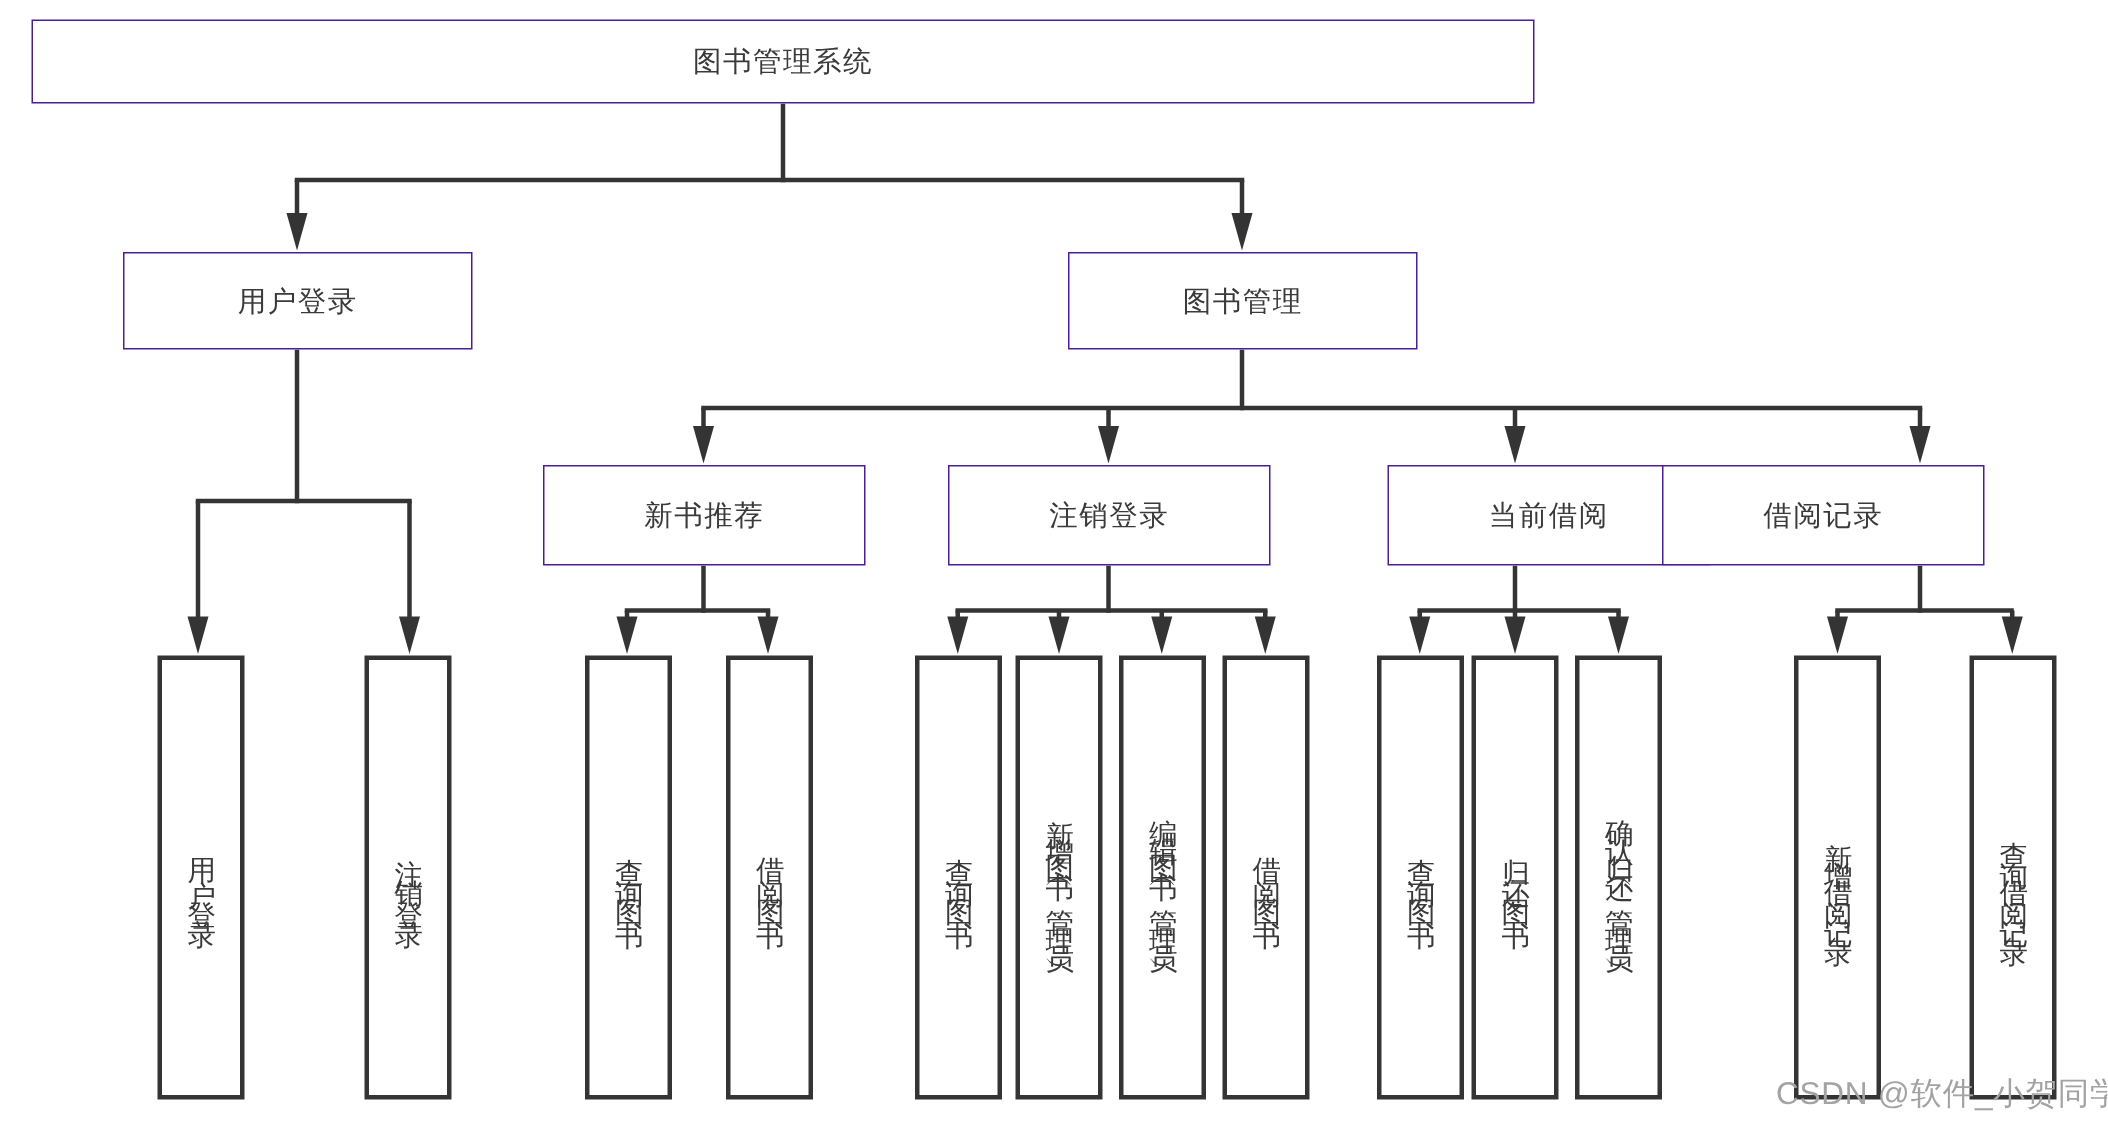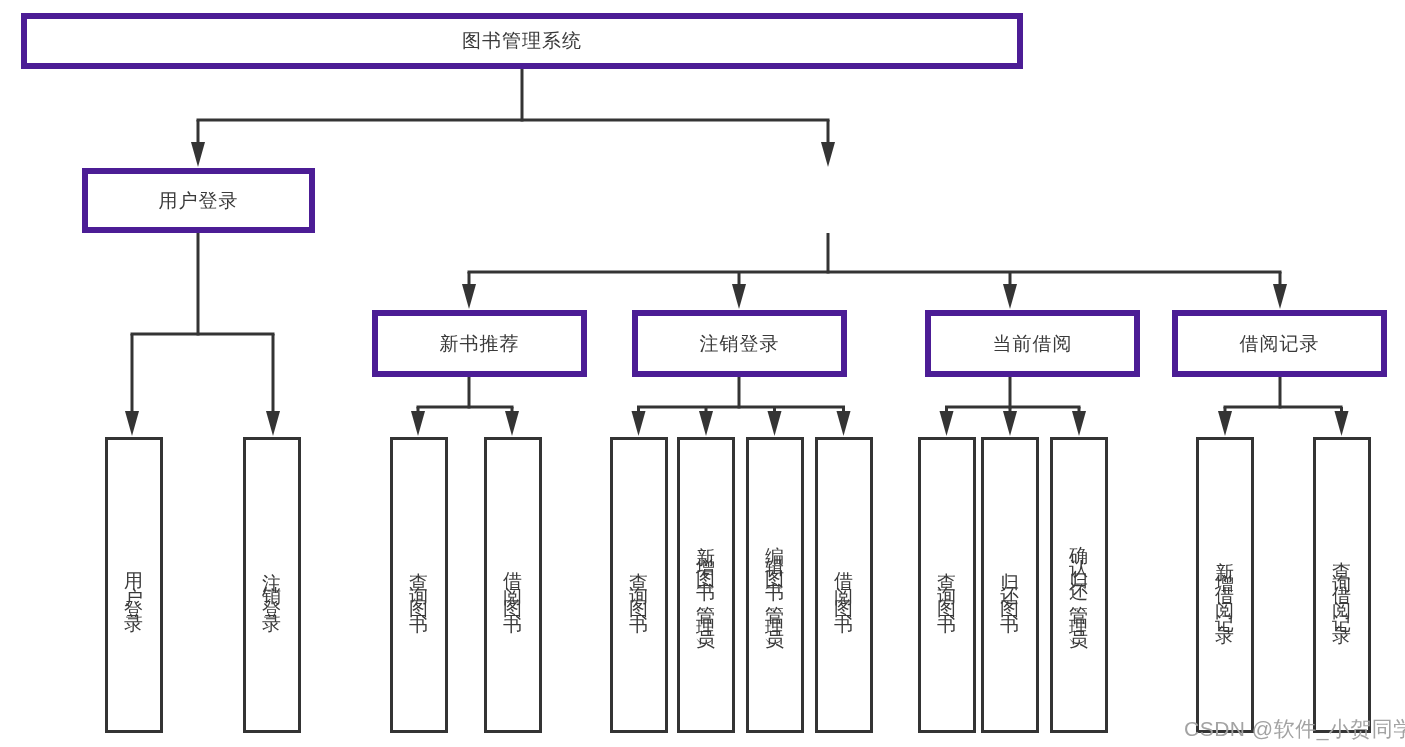--- a/index.html
+++ b/index.html
@@ -14,21 +14,21 @@
   svg.connectors {
     position: absolute;
     left: 0; top: 0;
     width: 1405px; height: 747px;
     z-index: 1;
   }
   .node {
     position: absolute;
     box-sizing: border-box;
     background: #ffffff;
-    border: 6px solid #4c1d95;
+    border: 1px solid #4c1d95;
     color: #3a3a3a;
     display: flex;
     align-items: center;
     justify-content: center;
     z-index: 2;
     font-size: 19px;
     letter-spacing: 1px;
     white-space: nowrap;
   }
   .root  { left: 21px;  top: 13px;  width: 1002px; height: 56px; }
@@ -133,25 +133,26 @@
       <polygon points="1010,436 1003,411 1017,411"></polygon>
       <polygon points="1079,436 1072,411 1086,411"></polygon>
       <polygon points="1225,436 1218,411 1232,411"></polygon>
       <polygon points="1341.5,436 1334.5,411 1348.5,411"></polygon>
     </g>
   </svg>
 
   <div class="node root">图书管理系统</div>
 
   <div class="node lvl2" style="left:82px">用户登录</div>
+  <div class="node lvl2" style="left:712px">图书管理</div>
 
-  <div class="node lvl3" style="left:372px">新书推荐</div>
+  <div class="node lvl3" style="left:362px">新书推荐</div>
   <div class="node lvl3" style="left:632px">注销登录</div>
   <div class="node lvl3" style="left:925px">当前借阅</div>
-  <div class="node lvl3" style="left:1172px">借阅记录</div>
+  <div class="node lvl3" style="left:1108px">借阅记录</div>
 
   <div class="leaf" style="left:105px">
     <span class="vtext sp14">用户登录</span>
   </div>
   <div class="leaf" style="left:243px">
     <span class="vtext sp14">注销登录</span>
   </div>
   <div class="leaf" style="left:390px">
     <span class="vtext sp14">查询图书</span>
   </div>

